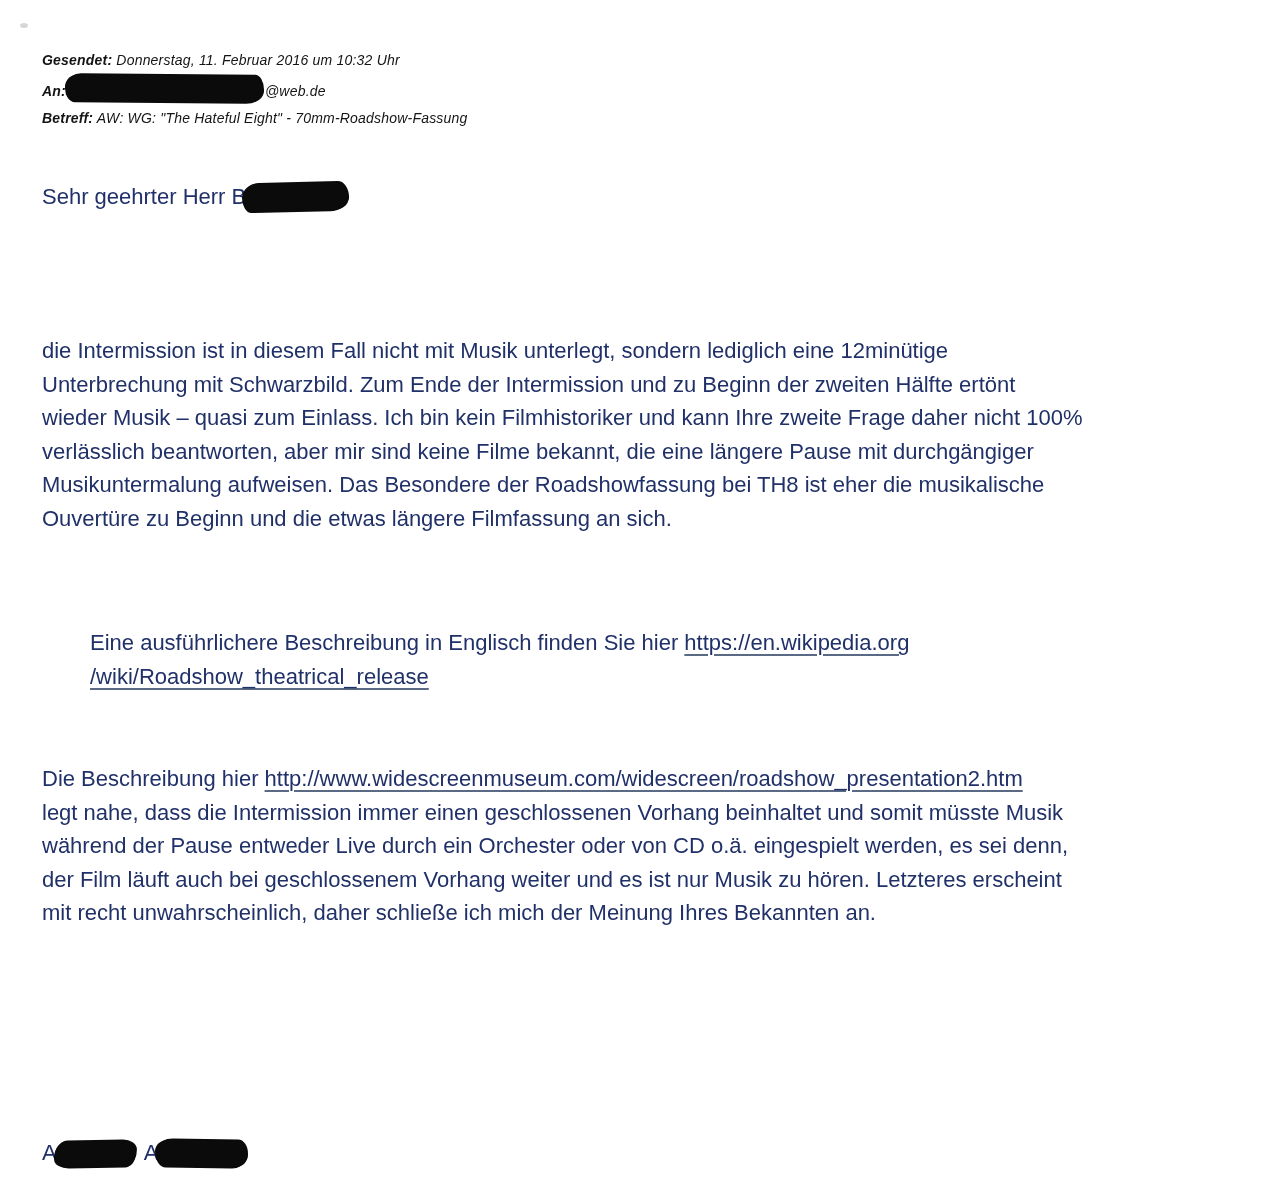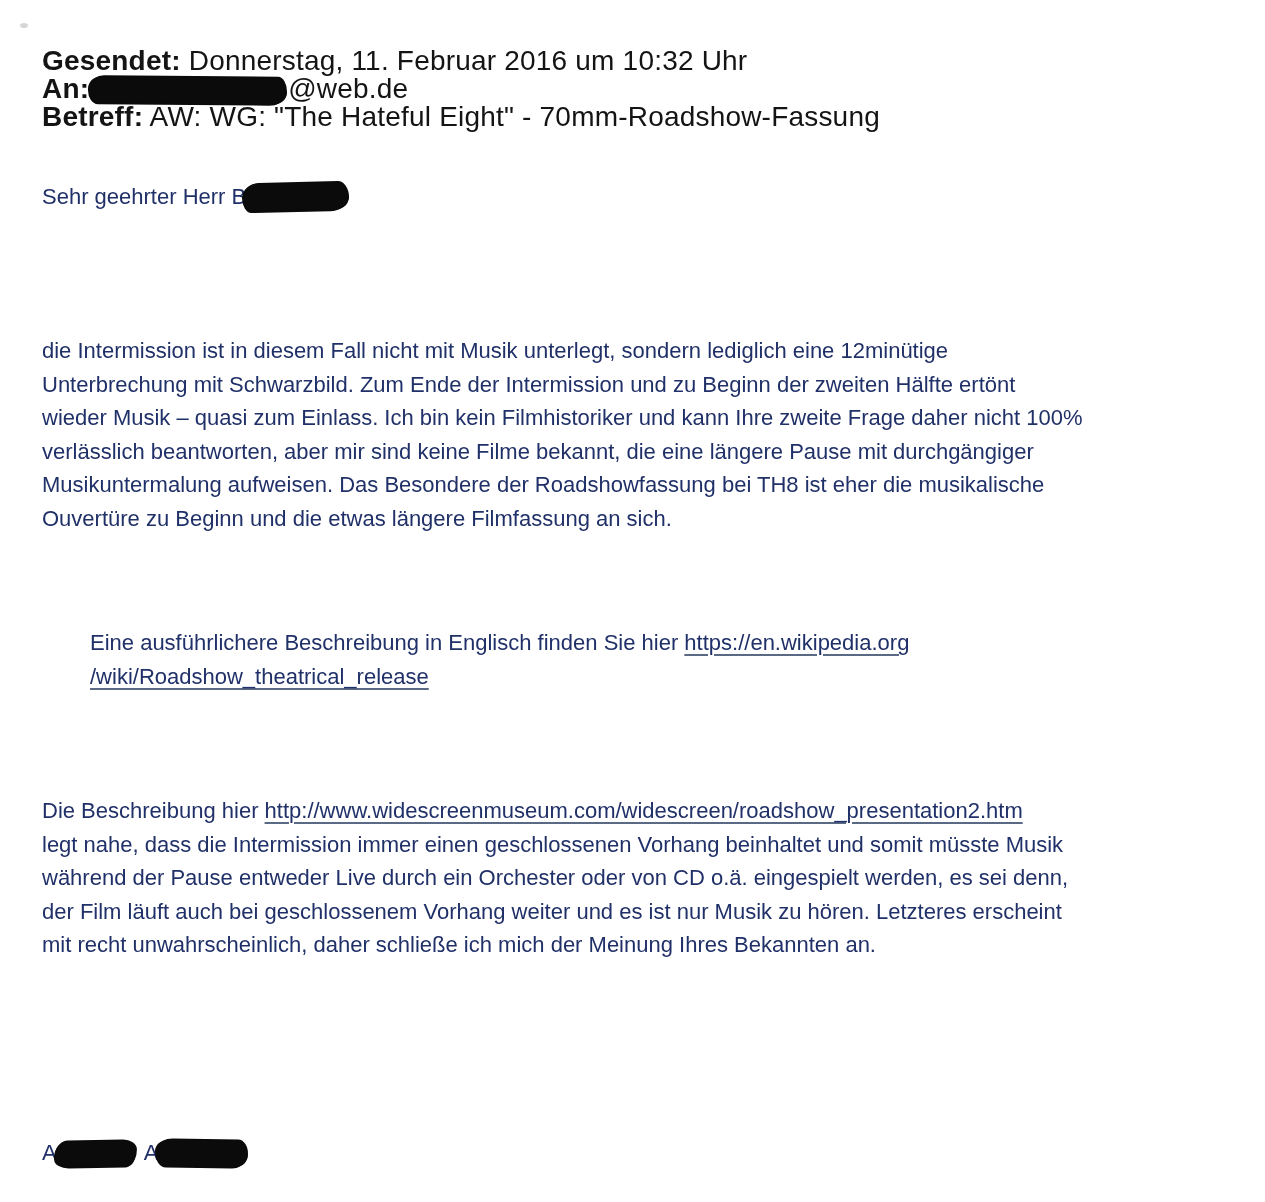--- a/index.html
+++ b/index.html
@@ -24,40 +24,41 @@
   .artifact {
     position: absolute;
     left: 20px; top: 23px;
     width: 8px; height: 5px;
     background: #d6d6d6;
     border-radius: 50%;
   }
   .header-block {
     position: absolute;
     left: 42px; top: 47px;
-    font-size: 28px;
+    font-size: 14px;
     line-height: 27.6px;
     color: var(--ink);
     letter-spacing: 0.2px;
+    font-style: italic;
   }
   .hlabel { font-weight: bold; }
   .hval { font-weight: normal; white-space: pre-wrap; }
   .bodytext {
     position: absolute;
     left: 42px;
     color: var(--blue);
     font-size: 22px;
     line-height: 33.6px;
     width: 1215px;
   }
   .lines { white-space: pre-line; }
   .greeting-block { top: 180px; }
   .para1 { top: 334px; }
   .para2 { top: 626px; margin-left: 48px; }
-  .para3 { top: 794px; }
+  .para3 { top: 762px; }
   .closing-block { top: 1071px; }
   .signature-block { top: 1136px; }
   .link {
     color: var(--blue);
     text-decoration: underline;
     text-decoration-color: var(--link-underline);
     text-underline-offset: 4px;
     text-decoration-thickness: 1.5px;
     cursor: pointer;
   }

